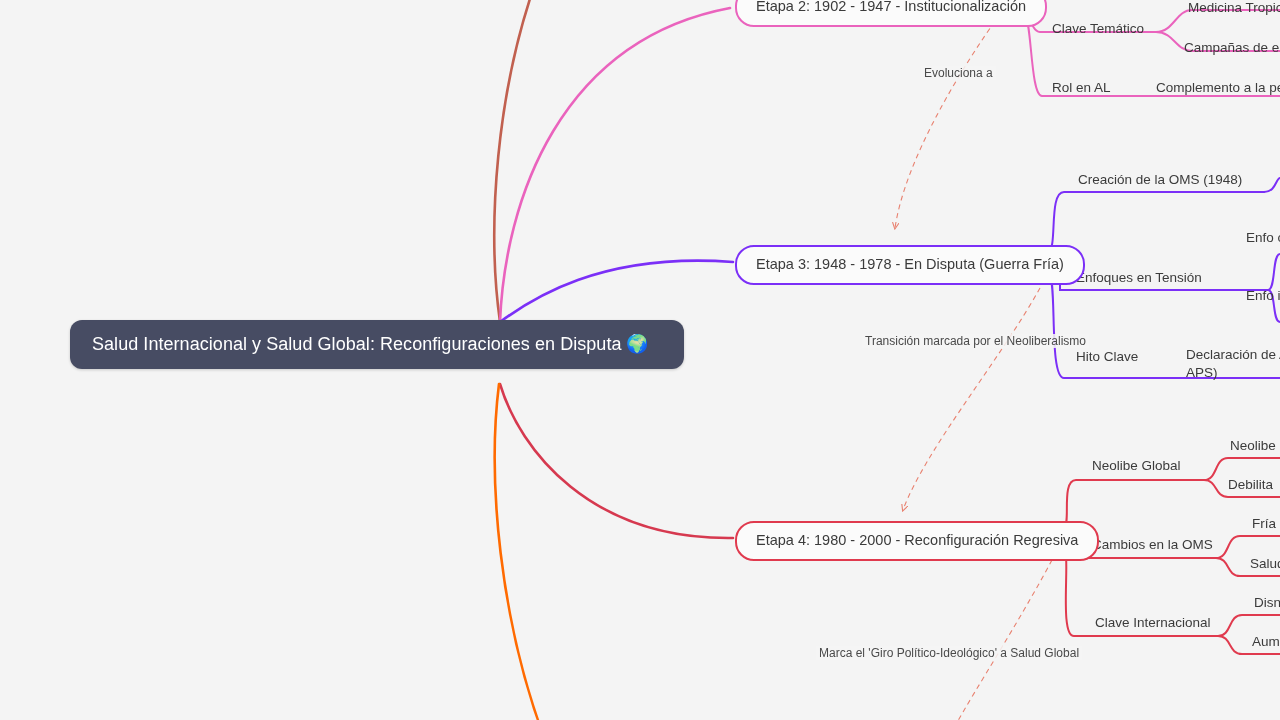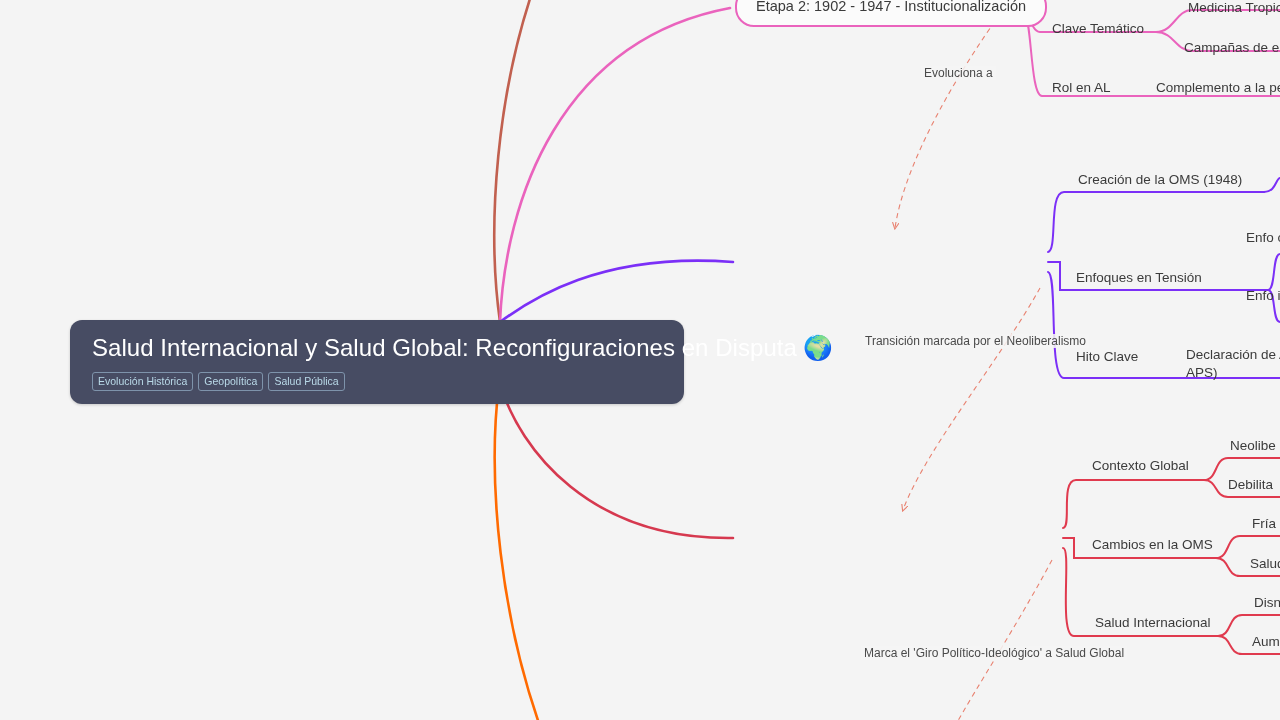--- a/index.html
+++ b/index.html
@@ -40,21 +40,21 @@
     width: 614px;
     box-sizing: border-box;
     background: #474c63;
     border-radius: 12px;
     padding: 14px 22px 13px 22px;
     box-shadow: 0 1px 3px rgba(0,0,0,0.18);
     z-index: 20;
   }
   .root-title {
     color: #ffffff;
-    font-size: 24px;
+    font-size: 18px;
     font-weight: 400;
     line-height: 1.2;
     letter-spacing: 0.05px;
     white-space: nowrap;
   }
   .root-tags {
     margin-top: 9px;
     display: flex;
     gap: 5px;
   }
@@ -180,59 +180,56 @@
       <path d="M 1000,14 C 960,70 905,160 895,228" marker-end="url(#arrowhead)"></path>
 
       <path d="M 1040,288 C 1000,360 925,450 903,510" marker-end="url(#arrowhead)"></path>
 
       <path d="M 1052,560 C 1020,620 975,690 955,726"></path>
     </g>
   </svg>
 
   <div class="root-node">
     <div class="root-title">Salud Internacional y Salud Global: Reconfiguraciones en Disputa 🌍</div>
-    <div class="root-tags">
-      <span class="tag">Evolución Histórica</span>
-      <span class="tag">Geopolítica</span>
-      <span class="tag">Salud Pública</span>
-    </div>
   </div>
 
   <div class="stage-node pink" style="left:735px; top:-13px;">Etapa 2: 1902 - 1947 - Institucionalización</div>
 
-
+  <div class="stage-node purple" style="left:735px; top:245px;">Etapa 3: 1948 - 1978 - En Disputa (Guerra Fría)</div>
+
+  <div class="stage-node red" style="left:735px; top:521px;">Etapa 4: 1980 - 2000 - Reconfiguración Regresiva</div>
 
   <div class="leaf" style="left:1052px; top:20px;">Clave Temático</div>
   <div class="leaf" style="left:1188px; top:-1px;">Medicina Tropic</div>
   <div class="leaf" style="left:1184px; top:39px;">Campañas de e</div>
 
   <div class="leaf" style="left:1052px; top:79px;">Rol en AL</div>
   <div class="leaf" style="left:1156px; top:79px;">Complemento a la pe</div>
 
   <div class="leaf" style="left:1078px; top:171px;">Creación de la OMS (1948)</div>
 
   <div class="leaf" style="left:1076px; top:269px;">Enfoques en Tensión</div>
   <div class="leaf wrap" style="left:1246px; top:229px; width:120px;">Enfo
 contr</div>
   <div class="leaf wrap" style="left:1246px; top:287px; width:120px;">Enfo
 integr</div>
 
   <div class="leaf" style="left:1076px; top:348px;">Hito Clave</div>
   <div class="leaf wrap" style="left:1186px; top:346px; width:130px;">Declaración de A
 en APS)</div>
 
-  <div class="leaf" style="left:1092px; top:457px;">Contexto Global</div>
+  <div class="leaf" style="left:1092px; top:457px;">Neolibe Global</div>
   <div class="leaf" style="left:1230px; top:437px;">Neolibe</div>
   <div class="leaf" style="left:1228px; top:476px;">Debilita</div>
 
   <div class="leaf" style="left:1092px; top:536px;">Cambios en la OMS</div>
   <div class="leaf" style="left:1252px; top:515px;">Fría</div>
   <div class="leaf" style="left:1250px; top:555px;">Salud</div>
 
-  <div class="leaf" style="left:1095px; top:614px;">Salud Internacional</div>
+  <div class="leaf" style="left:1095px; top:614px;">Clave Internacional</div>
   <div class="leaf" style="left:1254px; top:594px;">Disn</div>
   <div class="leaf" style="left:1252px; top:633px;">Aum</div>
 
   <div class="rel-label" style="left:921px; top:66px;">Evoluciona a</div>
   <div class="rel-label" style="left:862px; top:334px;">Transición marcada por el Neoliberalismo</div>
-  <div class="rel-label" style="left:861px; top:646px;">Marca el 'Giro Político-Ideológico' a Salud Global</div>
+  <div class="rel-label" style="left:816px; top:646px;">Marca el 'Giro Político-Ideológico' a Salud Global</div>
 
 </div>
 
 </body></html>

